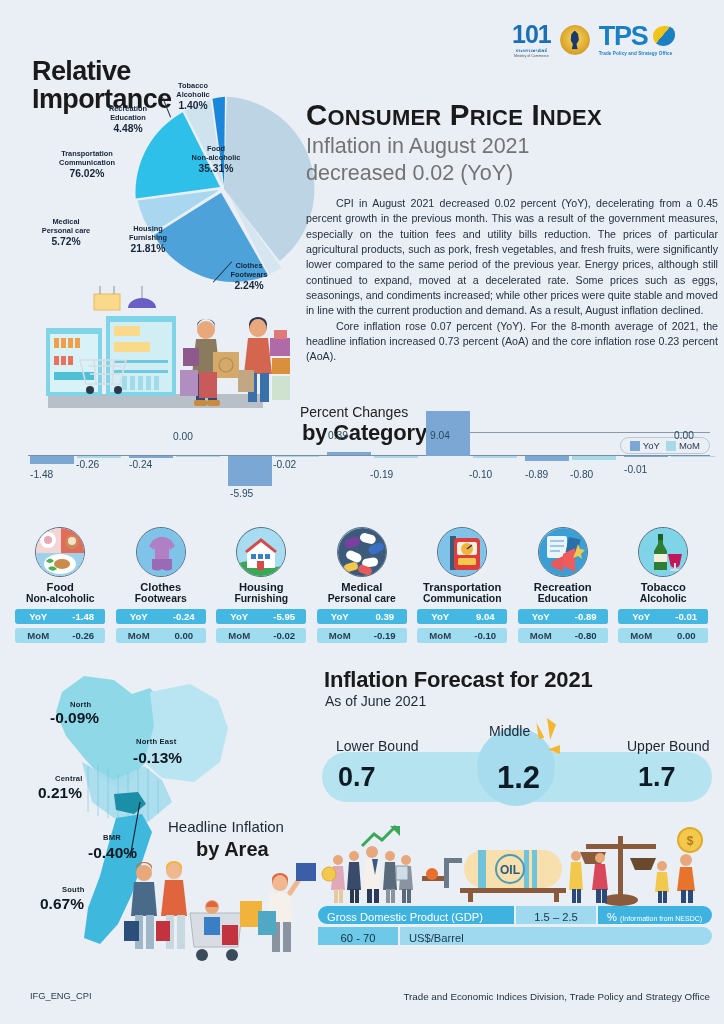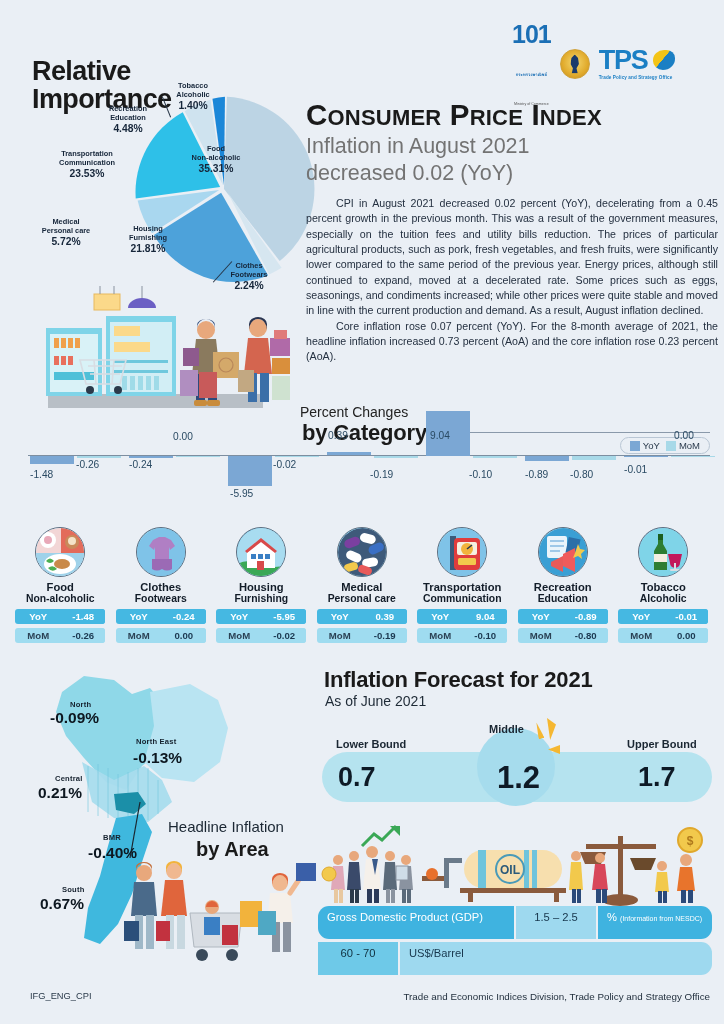--- a/index.html
+++ b/index.html
@@ -8,21 +8,21 @@
     background: #eaeff5;
     font-family: "Liberation Sans", sans-serif;
     position: relative;
     overflow: hidden;
     color: #1a1a1a;
   }
   .page { position: relative; width: 724px; height: 1024px; }
 
   
   .logos { position: absolute; top: 22px; left: 512px; display: flex; align-items: center; gap: 9px; }
-  .logo-101 { display:flex; flex-direction:column; align-items:center;gap:24px; }
+  .logo-101 { display:flex; flex-direction:column; align-items:center; }
   .logo-101 .big { font-size: 25px; font-weight: bold; color: #1b6fb5; letter-spacing: -1px; line-height: 1;
                    font-family: "Liberation Sans", sans-serif; }
   .logo-101 .sub1 { font-size: 4.1px; color: #1b6fb5; font-weight: bold; letter-spacing:.1px;}
   .logo-101 .sub2 { font-size: 3.6px; color: #555; }
   .logo-seal { width: 30px; height: 30px; border-radius: 50%; background: radial-gradient(circle at 50% 45%, #f5d76e 0%, #e0a92a 62%, #b9862a 100%);
                border: 1.3px solid #d0a23a; position: relative; }
   .logo-seal::after { content:""; position:absolute; left:50%; top:50%; transform:translate(-50%,-50%);
                width:15px; height:19px; background:#1a3a6b;
                clip-path: polygon(50% 0%, 72% 18%, 78% 50%, 62% 72%, 70% 100%, 30% 100%, 38% 72%, 22% 50%, 28% 18%); }
   .logo-tpso { display:flex; flex-direction:column; }
@@ -88,27 +88,27 @@
   .map-lbl { position: absolute; font-size: 7.6px; font-weight: bold; color: #15212e; letter-spacing:.2px; }
   .map-val { position: absolute; font-size: 15.5px; font-weight: bold; color: #0d1720; }
   .hdl-1 { position: absolute; left: 168px; top: 818px; font-size: 15px; color: #1b2733; }
   .hdl-2 { position: absolute; left: 196px; top: 838px; font-size: 20px; font-weight: bold; }
 
   
   .fc-title { position: absolute; left: 324px; top: 667px; font-size: 22px; font-weight: bold; letter-spacing:-.2px; }
   .fc-sub { position: absolute; left: 325px; top: 693px; font-size: 14px; color:#1e2a36; }
   .fc-bar { position: absolute; left: 322px; top: 752px; width: 390px; height: 50px; background: #b5e3ef; border-radius: 25px; }
   .fc-circle { position: absolute; left: 477px; top: 728px; width: 78px; height: 78px; border-radius: 50%; background: #a6dced; }
-  .fc-cap { position: absolute; font-size: 11px; font-weight: bold; color: #1a2632; text-align: center; }
+  .fc-cap { position: absolute; font-size: 14px; font-weight: normal; color: #1a2632; text-align: center; }
   .fc-num { position: absolute; font-size: 27px; font-weight: bold; color: #0e1a26; }
   .spark { position:absolute; background:#f5b731; }
 
   
   .tbl { position: absolute; left: 318px; top: 906px; width: 394px; }
-  .trow { display: flex; height: 33px; margin-bottom: 3px; gap: 2px; }
+  .trow { display: flex; height: 18px; margin-bottom: 3px; gap: 2px; }
   .trow .c1 { width: 196px; background: #3fb3e0; color: #fff; font-size: 11.2px; line-height: 23px; padding-left: 9px;
               border-radius: 11px 0 0 11px; }
   .trow .c2 { width: 80px; background: #9ed9ef; color: #17364c; font-size: 11.2px; line-height: 23px; text-align: center; }
   .trow .c3 { flex: 1; background: #3fb3e0; color: #fff; font-size: 11.2px; line-height: 23px; padding-left: 9px;
               border-radius: 0 11px 11px 0; }
   .trow.alt .c1 { background: #9ed9ef; color: #17364c; }
   .trow.alt .c2 { background: #6ec9e8; color:#10303f; }
   .trow.alt .c3 { background: #9ed9ef; color: #17364c; }
   .tiny { font-size: 7px; }
 
@@ -167,21 +167,21 @@
     <span class="pct">35.31%</span>
   </div>
   <div class="pie-lbl" style="left:108px; top:225px; width:80px;">
     <span>Housing</span><br>
     <span>Furnishing</span>
     <span class="pct">21.81%</span>
   </div>
   <div class="pie-lbl" style="left:37px; top:150px; width:100px;">
     <span>Transportation</span><br>
     <span>Communication</span>
-    <span class="pct">23.53%</span>
+    <span class="pct">76.02%</span>
   </div>
   <div class="pie-lbl" style="left:90px; top:105px; width:76px;">
     <span>Recreation</span><br>
     <span>Education</span>
     <span class="pct">4.48%</span>
   </div>
   <div class="pie-lbl" style="left:160px; top:82px; width:66px;">
     <span>Tobacco</span><br>
     <span>Alcoholic</span>
     <span class="pct">1.40%</span>

